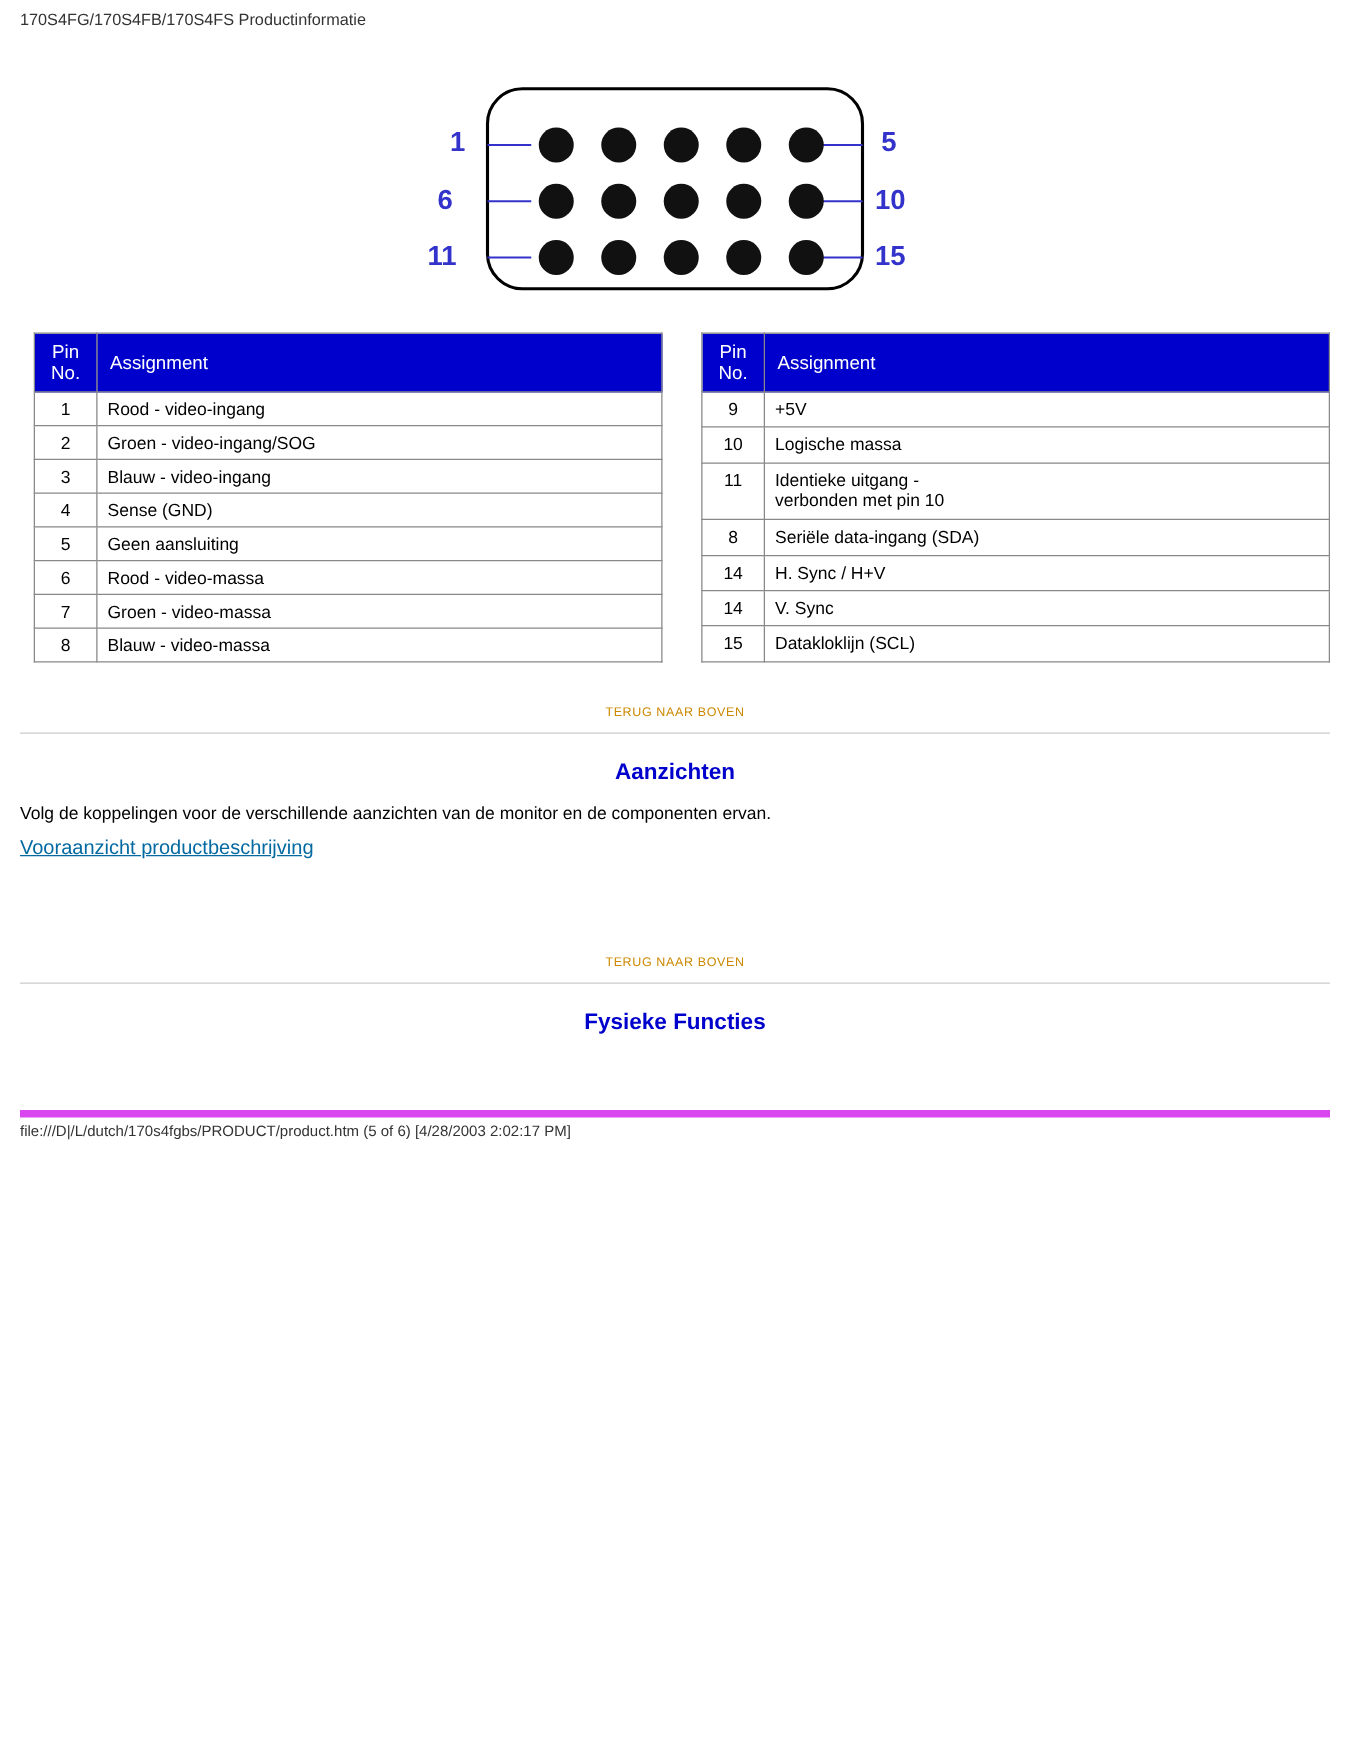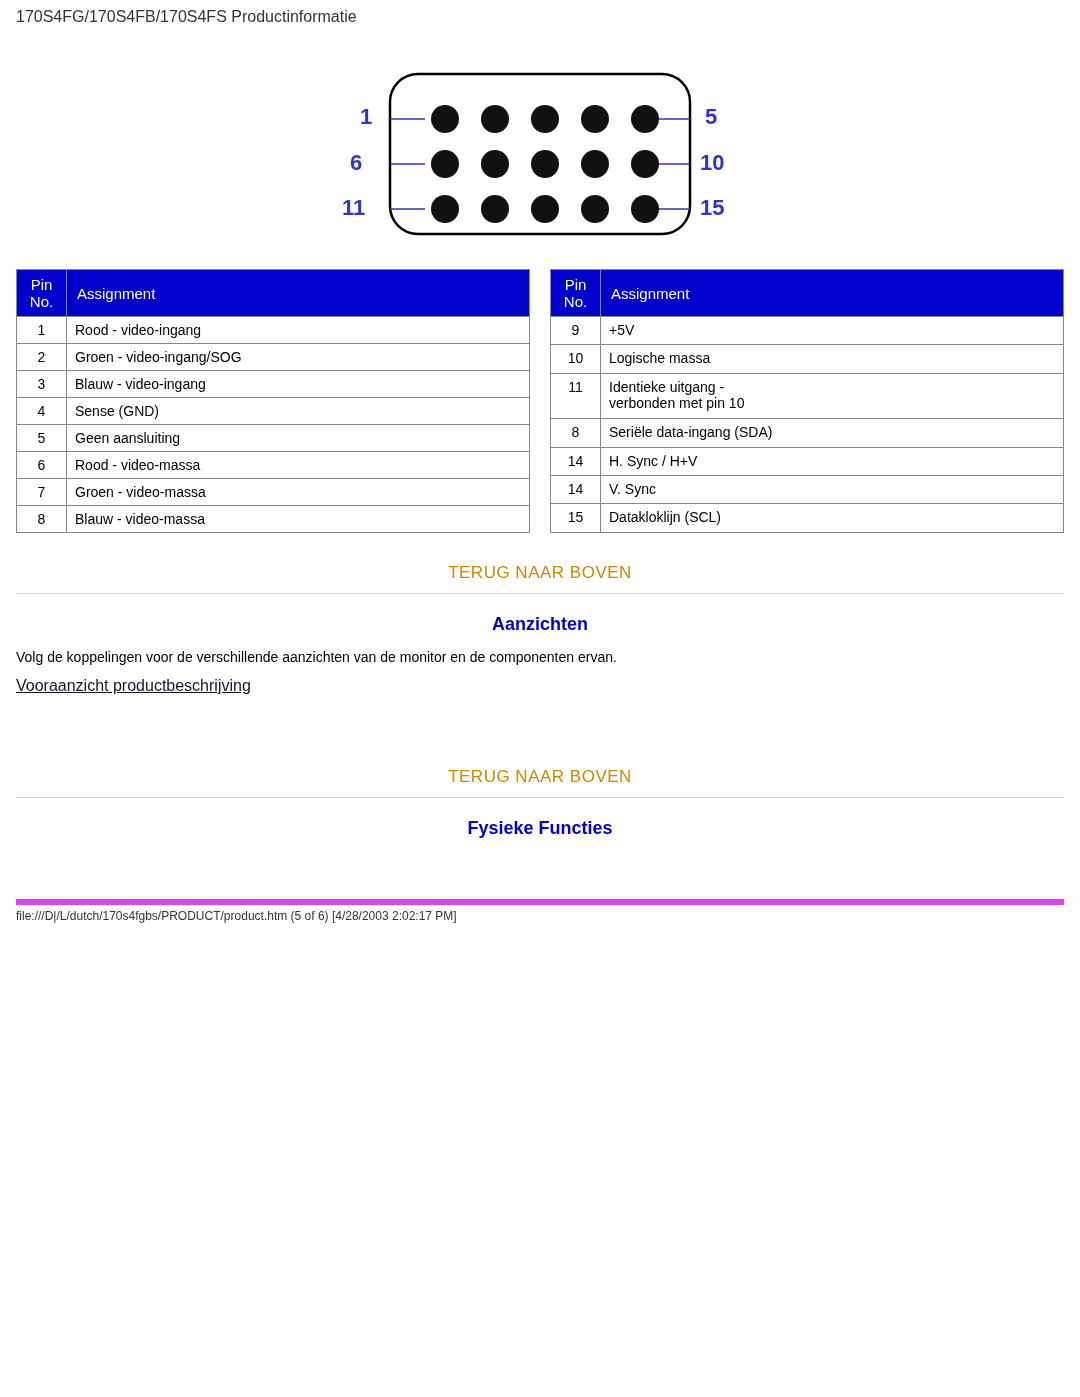--- a/index.html
+++ b/index.html
@@ -11,21 +11,21 @@
     body {
       font-family: Arial, Helvetica, sans-serif;
       font-size: 14px;
       color: #000;
       background: #fff;
       padding: 8px 16px;
       width: 1080px;
     }
 
     .page-title {
-      font-size: 16px;
+      font-size: 13px;
       color: #333;
       margin-bottom: 28px;
     }
 
     
     .connector-diagram {
       display: flex;
       justify-content: center;
       margin: 20px auto;
       width: 420px;
@@ -34,20 +34,21 @@
     
     .tables-section {
       display: flex;
       gap: 20px;
       margin: 20px 0;
     }
 
     .pin-table {
       border-collapse: collapse;
       flex: 1;
+      margin-left: 11px;
     }
 
     .pin-table th {
       background-color: #0000cc;
       color: #fff;
       padding: 6px 10px;
       text-align: left;
       border: 1px solid #888;
       font-size: 15px;
       font-weight: normal;
@@ -72,21 +73,21 @@
 
     
     .nav-link-section {
       text-align: center;
       margin: 30px 0 10px 0;
     }
 
     .nav-link {
       color: #cc8800;
       text-decoration: none;
-      font-size: 17px;
+      font-size: 10px;
       letter-spacing: 0.5px;
       margin-top: 48px;
     }
 
     hr.divider {
       border: none;
       border-top: 1px solid #ccc;
       margin: 8px 0 20px 0;
     }
 
@@ -99,21 +100,21 @@
       text-align: center;
     }
 
     .section-paragraph {
       font-size: 14px;
       color: #000;
       margin-bottom: 12px;
     }
 
     .section-link {
-      color: #0f172a;
+      color: #0369a1;
       text-decoration: underline;
       font-size: 16px;
     }
 
     .section-block {
       margin-bottom: 10px;
     }
 
     
     .footer {

